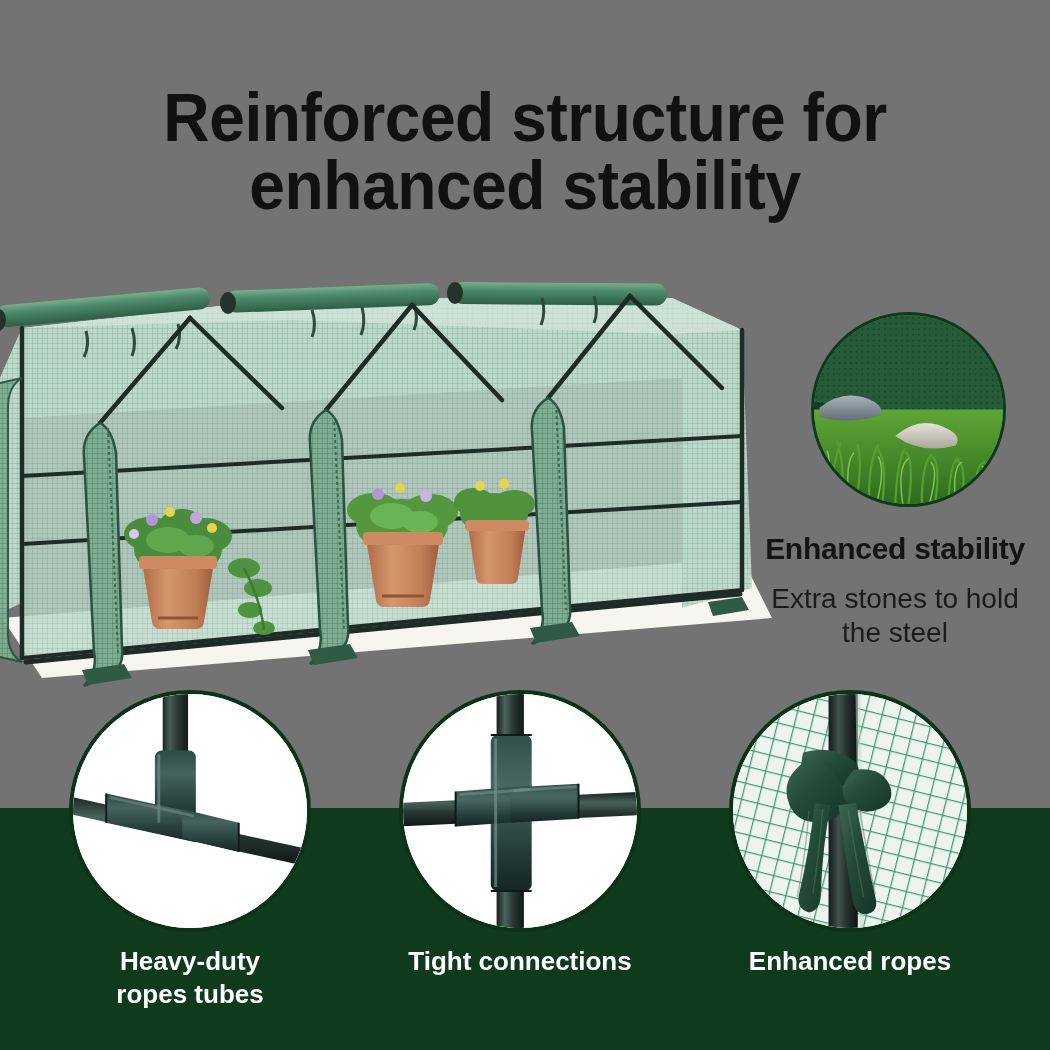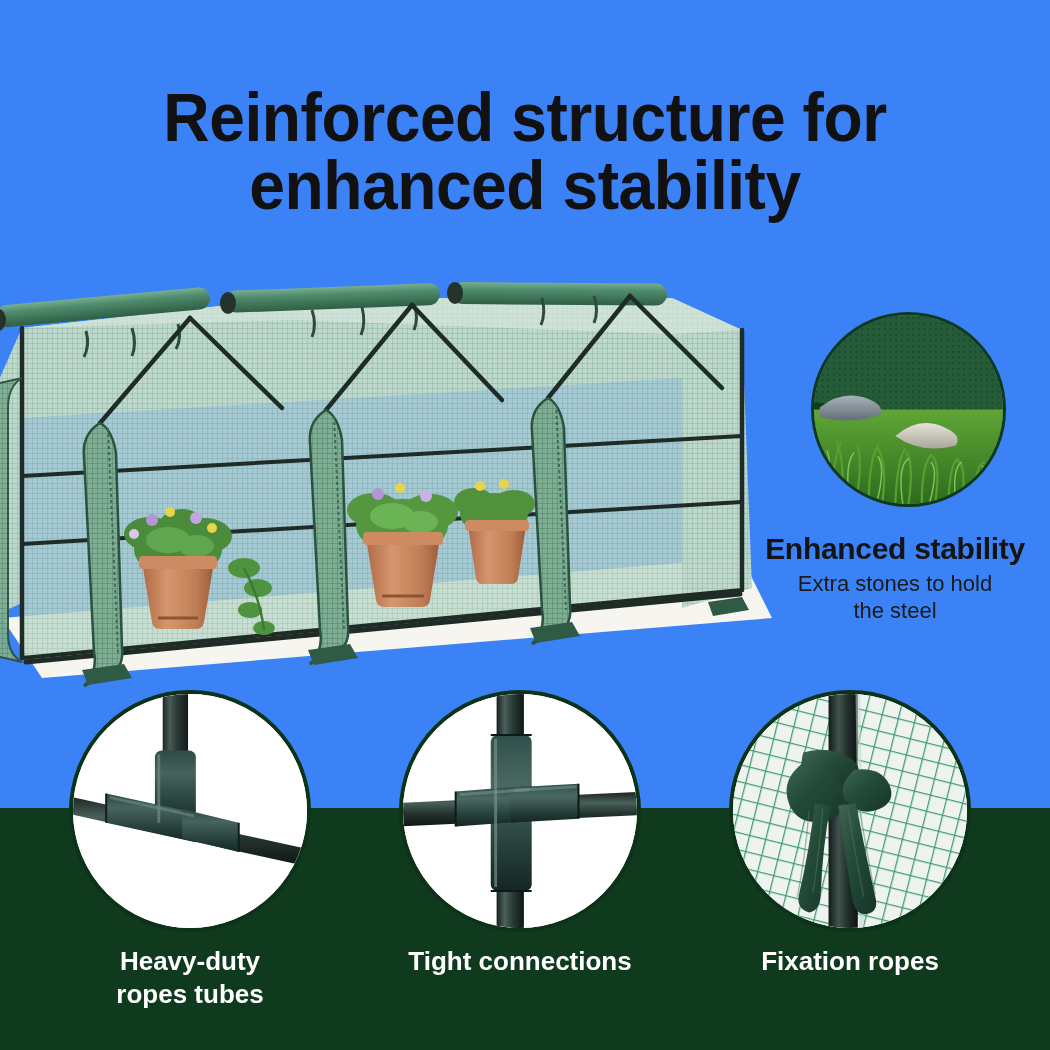--- a/index.html
+++ b/index.html
@@ -4,21 +4,21 @@
 <style>
   * { box-sizing: border-box; margin: 0; padding: 0; }
   html, body {
     width: 1050px; height: 1050px;
     font-family: "Liberation Sans", sans-serif;
     overflow: hidden;
   }
   #page {
     position: relative;
     width: 1050px; height: 1050px;
-    background: #3b82f6;
+    background: #737373;
     overflow: hidden;
   }
 
   
   #headline {
     position: absolute;
     top: 84px; left: 0; width: 1050px;
     text-align: center;
     color: #111111;
     font-family: "Liberation Sans Narrow", "Liberation Sans", sans-serif;
@@ -76,23 +76,23 @@
     color: #141414;
   }
   #stability-caption .cap-title {
     display: block;
     font-size: 30px; font-weight: bold;
     line-height: 1.12;
     letter-spacing: -0.3px;
   }
   #stability-caption .cap-sub {
     display: block;
-    font-size: 22px; font-weight: normal;
+    font-size: 28px; font-weight: normal;
     line-height: 1.24;
-    margin-top: 4px;
+    margin-top: 16px;
     color: #1b1b1b;
   }
 
   .feature-label {
     position: absolute;
     width: 300px;
     text-align: center;
     color: #FFFFFF;
     font-size: 26px;
     font-weight: bold;
@@ -493,16 +493,16 @@
   <div class="feature-label" id="label-tubes">
     <span>Heavy-duty</span><br>
     <span>ropes tubes</span>
   </div>
 
   <div class="feature-label" id="label-joints">
     <span>Tight connections</span>
   </div>
 
   <div class="feature-label" id="label-ropes">
-    <span>Fixation ropes</span>
+    <span>Enhanced ropes</span>
   </div>
 
 </div>
 
 </body></html>

